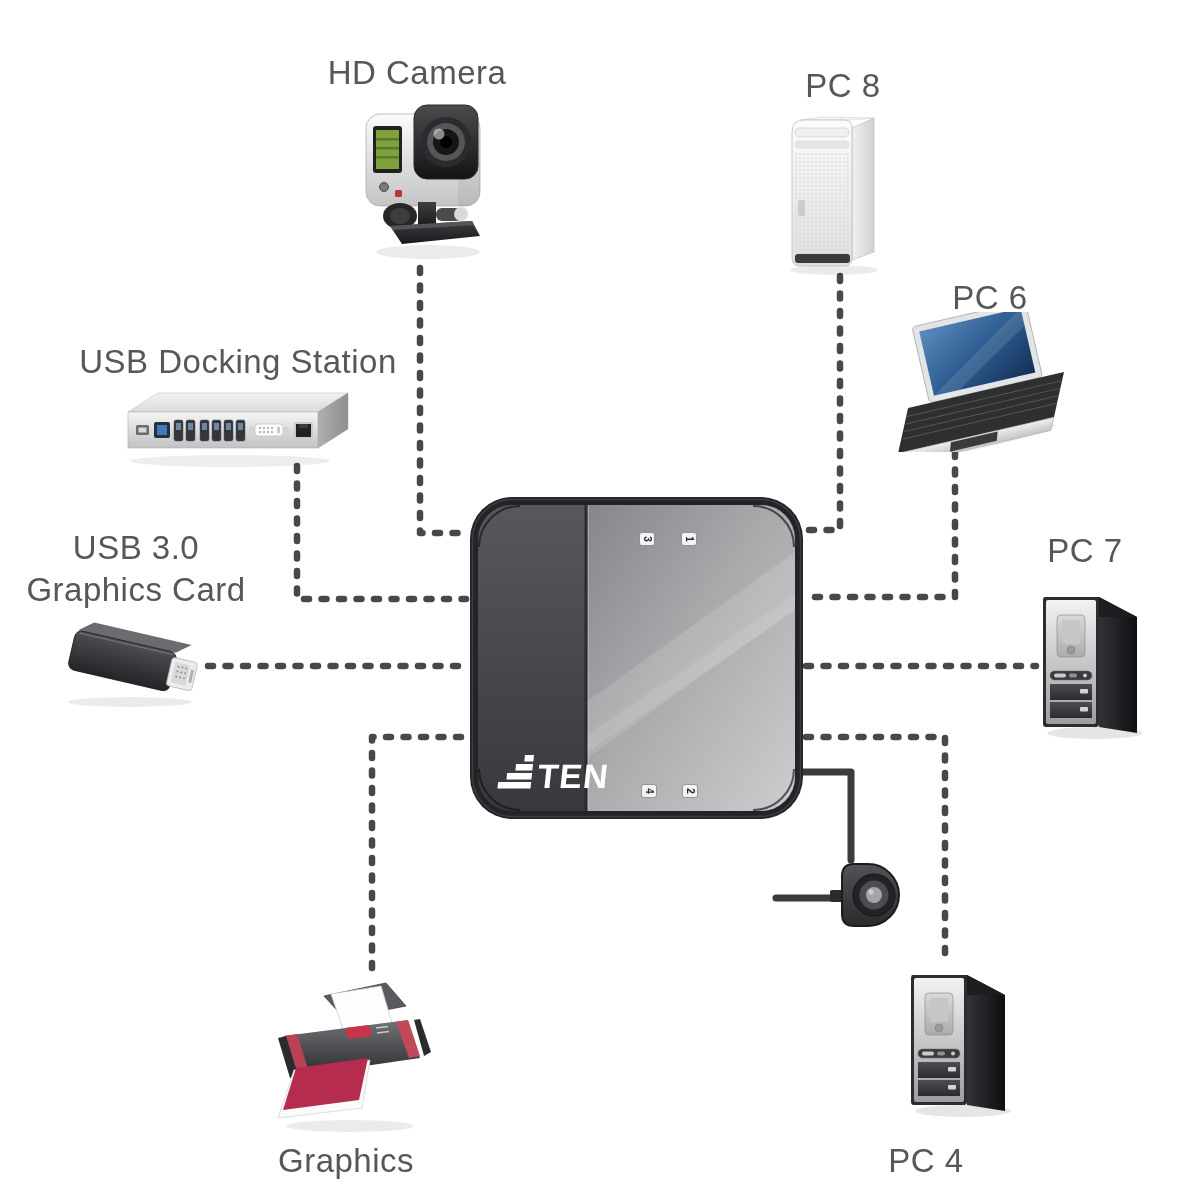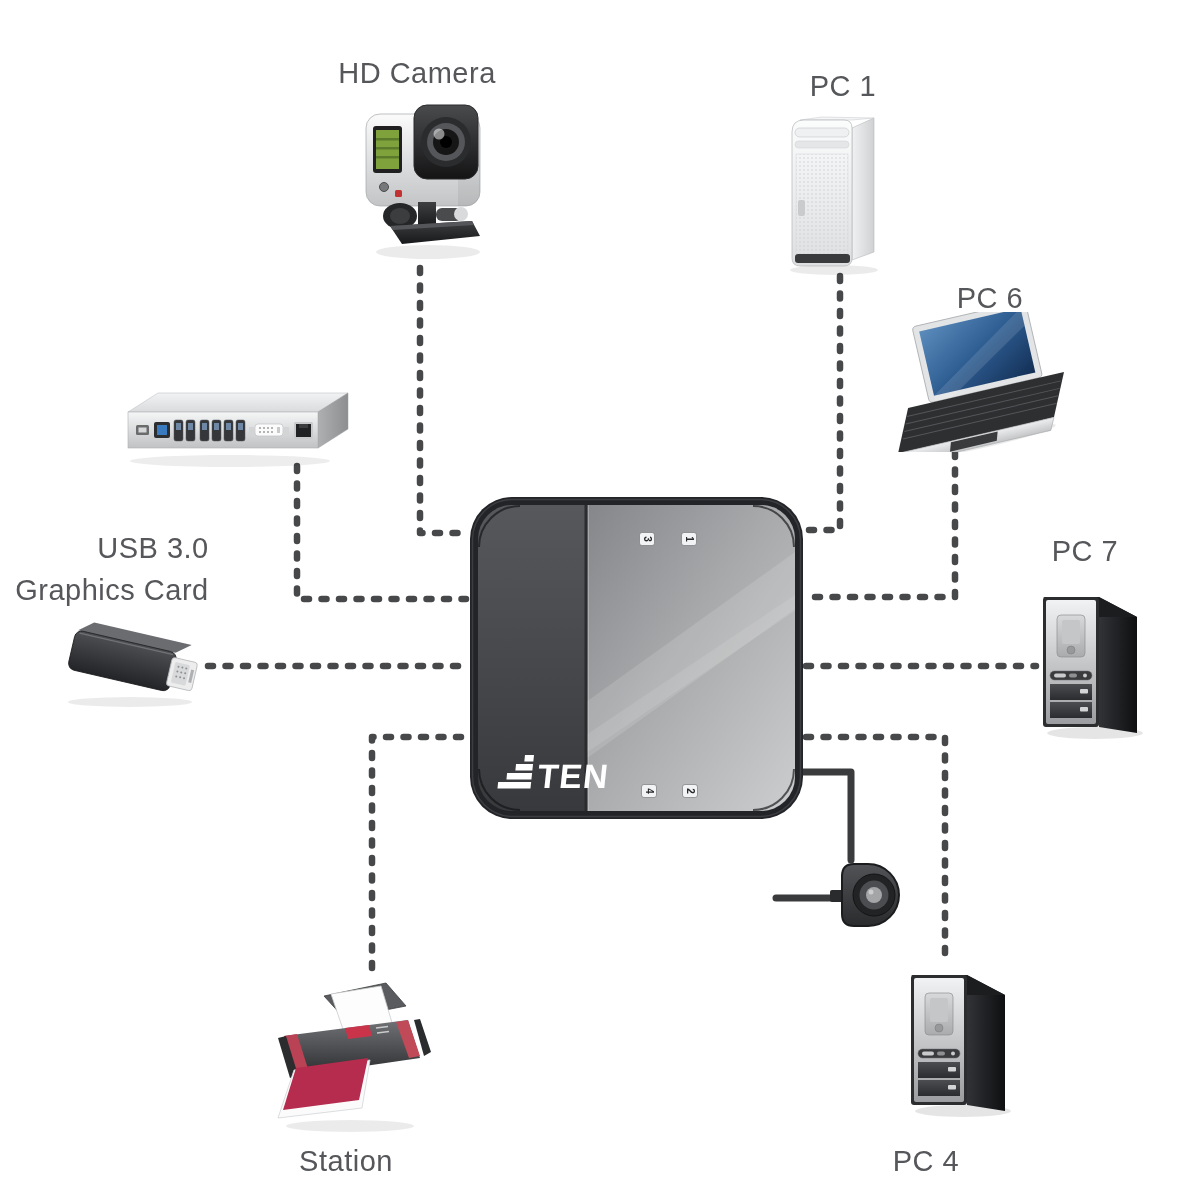--- a/index.html
+++ b/index.html
@@ -1,21 +1,21 @@
 <!DOCTYPE html>
 <html><head>
 <meta charset="utf-8">
 <style>
   html,body{margin:0;padding:0;background:#fff;}
   .canvas{position:relative;width:1200px;height:1200px;background:#ffffff;overflow:hidden;
           font-family:"Liberation Sans",sans-serif;}
   .lines-overlay{position:absolute;left:0;top:0;z-index:1;}
   .dev{position:absolute;z-index:2;}
-  .label{position:absolute;z-index:3;transform:translateX(-50%);font-size:29px;font-weight:300;
-         color:#56575a;letter-spacing:.5px;white-space:nowrap;text-align:right;line-height:42px;}
+  .label{position:absolute;z-index:3;transform:translateX(-50%);font-size:33px;font-weight:300;
+         color:#56575a;letter-spacing:.5px;white-space:nowrap;text-align:center;line-height:42px;}
   svg text{font-family:"Liberation Sans",sans-serif;}
 </style>
 </head>
 <body>
 
 <div class="canvas">
 
   <svg class="lines-overlay" width="1200" height="1200" viewBox="0 0 1200 1200">
     <g fill="none" stroke-width="6.5" stroke-linecap="round" stroke-linejoin="round" stroke-dasharray="5 12.5">
       <path d="M420 268 V533 H466" stroke="#47484a"></path>
@@ -27,28 +27,29 @@
       <path d="M806 666 H1036" stroke="#47484a"></path>
       <path d="M806 737 H945 V960" stroke="#47484a"></path>
     </g>
     <g fill="none" stroke-width="7" stroke-linecap="round" stroke-linejoin="round">
       <path d="M799 772 H851 V860" stroke="#3a3b3d"></path>
       <path d="M776 898 H836" stroke="#3a3b3d"></path>
     </g>
   </svg>
 
   <div class="label" style="left:417px;top:52px">HD Camera</div>
-  <div class="label" style="left:843px;top:65px">PC 1</div>
+  <div class="label" style="left:843px;top:65px">PC 8</div>
   <div class="label" style="left:990px;top:277px">PC 6</div>
+  <div class="label" style="left:238px;top:341px">USB Docking Station</div>
   <div class="label" style="left:1085px;top:530px">PC 7</div>
-  <div class="label" style="left:112px;top:527px">
+  <div class="label" style="left:136px;top:527px">
     <div>USB 3.0</div>
     <div>Graphics Card</div>
   </div>
-  <div class="label" style="left:346px;top:1140px">Station</div>
+  <div class="label" style="left:346px;top:1140px">Graphics</div>
   <div class="label" style="left:926px;top:1140px">PC 4</div>
 
   <div class="dev" style="left:470px;top:497px">
     <svg width="333" height="322" viewBox="0 0 333 322">
       <defs>
         <linearGradient id="swDark" x1="0" y1="0" x2="0" y2="1">
           <stop offset="0" stop-color="#57585c"></stop>
             <stop offset="1" stop-color="#38393c"></stop>
         </linearGradient>
         <linearGradient id="swLight" x1="0" y1="0" x2="1" y2="1">

